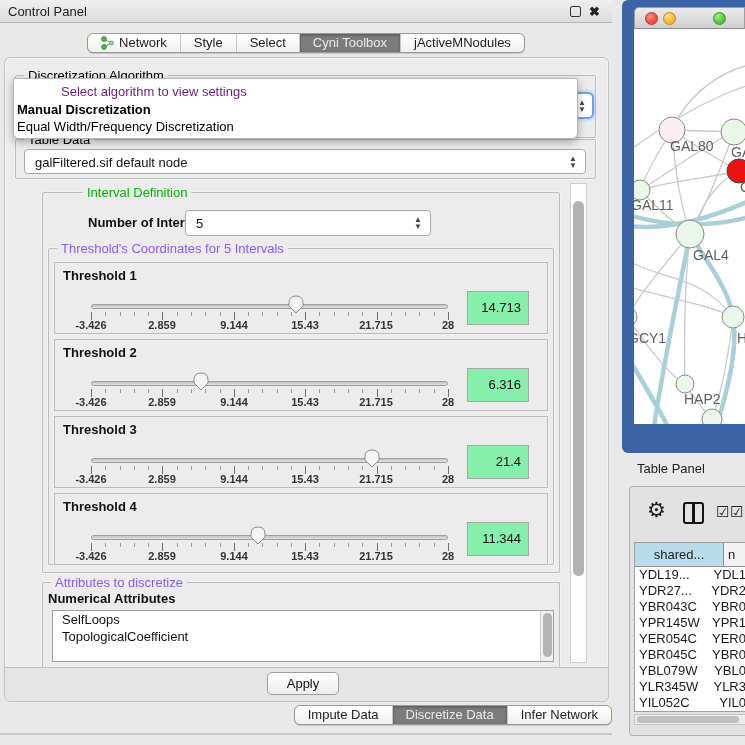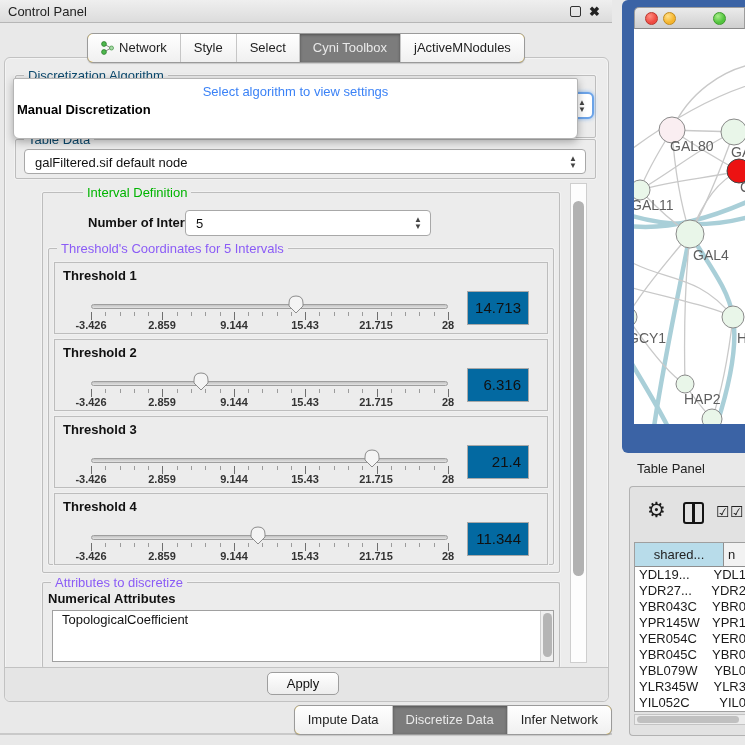--- a/index.html
+++ b/index.html
@@ -18,46 +18,46 @@
 
   .mainpanel { position:absolute; left:4px; top:57px; width:605px; height:645px;
     background:#ececec; border:1px solid #c2c2c2; border-radius:6px;
     box-shadow:inset 0 0 0 1px #f4f4f4; }
 
   
   .tabbar { position:absolute; left:0; width:612px; display:flex; justify-content:center; z-index:20; }
   .tabbar.top { top:33px; }
   .tabbar.bottom { top:705px;justify-content:flex-end; }
   .seg { display:flex; border:1px solid #9a9a9a; border-radius:6px; overflow:hidden;
-    background:#eab308; box-shadow:0 1px 1px rgba(0,0,0,0.15); height:30px; }
+    background:#eab308; box-shadow:0 1px 1px rgba(0,0,0,0.15); height:20px; }
   .seg .tab { padding:0 13px; line-height:24px; font-size:13px; color:#222;
     background:linear-gradient(#ffffff,#f0f0f0); border-right:1px solid #c6c6c6; white-space:nowrap; display:flex; align-items:center; gap:5px;}
   .seg .tab:last-child { border-right:none; }
   .seg .tab.sel { background:#7c7c7c; color:#e9e9e9; box-shadow:inset 0 1px 3px rgba(0,0,0,0.35); }
   .netic { width:13px; height:14px; display:inline-block; }
 
   
   .group { position:absolute; border:1px solid #bdbdbd; box-shadow:0 0 0 1px #f2f2f2; border-radius:2px; }
   .gtitle { position:absolute; top:-8px; left:8px; background:#ececec; padding:0 4px; font-size:13px; }
   .green { color:#00b400;margin-left:32px; }
   .blue { color:#8b5cf6;text-align:center; }
-  .dark { color:#0c4a6e;text-align:center; }
+  .dark { color:#000000;text-align:center; }
 
   
   .combo { position:absolute; background:#fff; border:1px solid #a8a8a8; border-radius:4px;
     font-size:13px; color:#111; }
   .combo .cv { position:absolute; left:10px; top:50%; transform:translateY(-50%); white-space:nowrap; }
   .combo .arr { position:absolute; right:8px; top:50%; transform:translateY(-50%); font-size:8px;
     line-height:7px; color:#444; text-align:center; }
 
   
   .popup { position:absolute; left:13px; top:78px; width:565px; height:61px; background:#fff;
     border:1px solid #b5b5b5; border-radius:2px 2px 6px 6px; z-index:50;
     box-shadow:0 3px 8px rgba(0,0,0,0.3); font-size:13px; }
-  .popup .hint { position:absolute; top:5px; left:0; width:100%; text-align:center; color:#3b82f6; }
+  .popup .hint { position:absolute; top:5px; left:0; width:100%; color:#701a75;padding-left:47px; }
   .popup .it1 { position:absolute; top:23px; left:3px; font-weight:bold; color:#000; }
   .popup .it2 { position:absolute; top:40px; left:3px; color:#000; }
 
   .focus-combo { position:absolute; left:556px; top:92px; width:38px; height:27px; background:#fff;
     border:2px solid #6ba3e8; border-radius:6px; box-shadow:0 0 4px #86b7f0; z-index:10; }
   .focus-combo .arr { position:absolute; right:6px; top:50%; transform:translateY(-50%); font-size:8px; line-height:7px; color:#444; }
 
   
   .vsb { position:absolute; left:570px; top:183px; width:17px; height:480px; background:#fdfdfd;
     border:1px solid #cecece; }
@@ -68,22 +68,22 @@
     box-shadow:0 0 0 1px #f0f0f0; background:#ececec; }
   .thr-title { position:absolute; left:8px; top:5px; font-size:13px; font-weight:bold; color:#111; }
   .sl-track { position:absolute; left:36px; top:41px; width:357px; height:5px; border-radius:3px;
     background:linear-gradient(#c2c2c2,#e3e3e3); border:1px solid #9e9e9e; }
   .sl-thumb { position:absolute; top:31px; width:18px; height:21px; }
   .ticks-minor { position:absolute; left:36px; top:49px; width:358px; height:4px;
     background:repeating-linear-gradient(90deg,#9b9b9b 0 1px,transparent 1px 14.28px); }
   .ticks-major { position:absolute; left:36px; top:49px; width:358px; height:8px;
     background:repeating-linear-gradient(90deg,#6f6f6f 0 1px,transparent 1px 71.4px); }
   .tick-lab { position:absolute; top:56px; width:64px; text-align:center; font-size:11px; font-weight:bold; color:#333; }
-  .val-box { position:absolute; left:412px; top:28px; width:62px; height:34px; background:#0369a1;
-    border:1px solid #a8a8a8; font-size:15px; color:#111; text-align:right; line-height:32px; padding-right:7px; }
+  .val-box { position:absolute; left:412px; top:28px; width:62px; height:34px; background:#86efac;
+    border:1px solid #a8a8a8; font-size:13px; color:#111; text-align:right; line-height:32px; padding-right:7px; }
 
   
   .attr-list { position:absolute; left:52px; top:610px; width:502px; height:52px; background:#fff;
     border:1px solid #a0a0a0; overflow:hidden; font-size:13px; color:#111; }
   .attr-list .row { padding:1px 0 1px 9px; line-height:15px; }
   .attr-sb { position:absolute; right:0; top:0; bottom:0; width:13px; background:#f0f0f0; border-left:1px solid #d0d0d0; }
   .attr-sb .thumb { position:absolute; left:2px; top:2px; width:9px; height:44px; background:#b5b5b5; border-radius:5px; }
 
   .apply-strip { position:absolute; left:5px; top:667px; width:603px; height:34px; background:#e5e5e5;
     border-top:1px solid #c2c2c2; border-radius:0 0 6px 6px; }
@@ -164,20 +164,21 @@
   <div class="group" style="left:15px; top:75px; width:581px; height:63px;">
     <span class="gtitle dark">Discretization Algorithm</span>
   </div>
   <div class="focus-combo">
     <span class="arr">▲<br>▼</span>
   </div>
 
   <div class="popup">
     <div class="hint">Select algorithm to view settings</div>
     <div class="it1">Manual Discretization</div>
+    <div class="it2">Equal Width/Frequency Discretization</div>
   </div>
 
   <div class="group" style="left:15px; top:139px; width:581px; height:40px;">
     <span class="gtitle dark">Table Data</span>
   </div>
   <div class="combo" style="left:24px; top:149px; width:562px; height:25px;">
     <span class="cv">galFiltered.sif default node</span>
     <span class="arr">▲<br>▼</span>
   </div>
 
@@ -272,20 +273,21 @@
         </svg>
     </div>
     <div class="val-box">11.344</div>
   </div>
 
   <div class="group" style="left:42px; top:582px; width:518px; height:86px; border-bottom:none;">
     <span class="gtitle blue">Attributes to discretize</span>
   </div>
   <div style="position:absolute; left:48px; top:591px; font-size:13px; font-weight:bold; color:#111;">Numerical Attributes</div>
   <div class="attr-list">
+    <div class="row">SelfLoops</div>
     <div class="row">TopologicalCoefficient</div>
     <div class="attr-sb">
         <div class="thumb"></div>
       </div>
   </div>
 
   <div class="apply-strip">
     <div class="apply-btn">Apply</div>
   </div>
 

